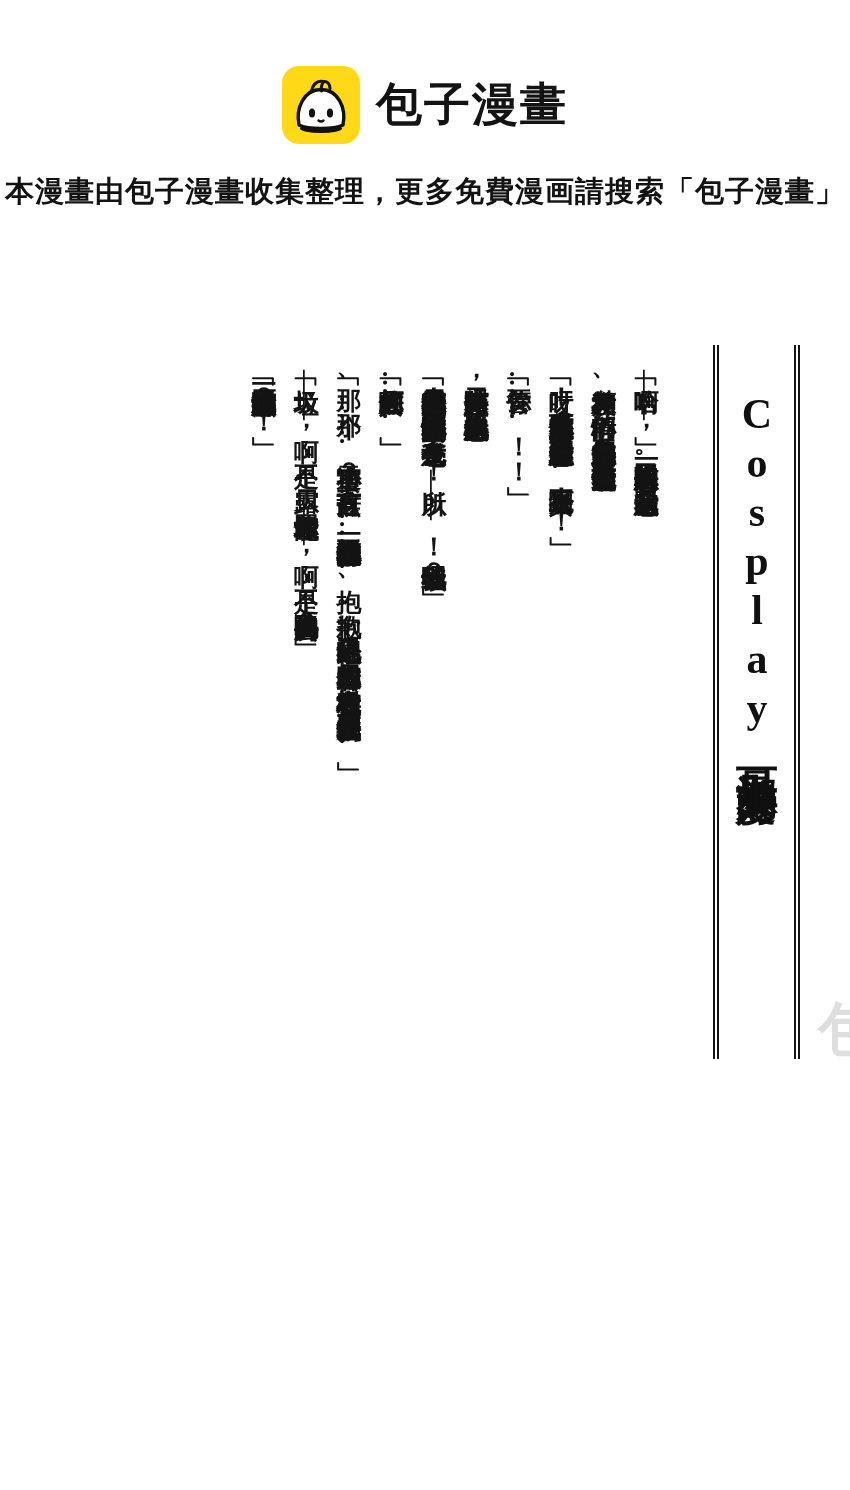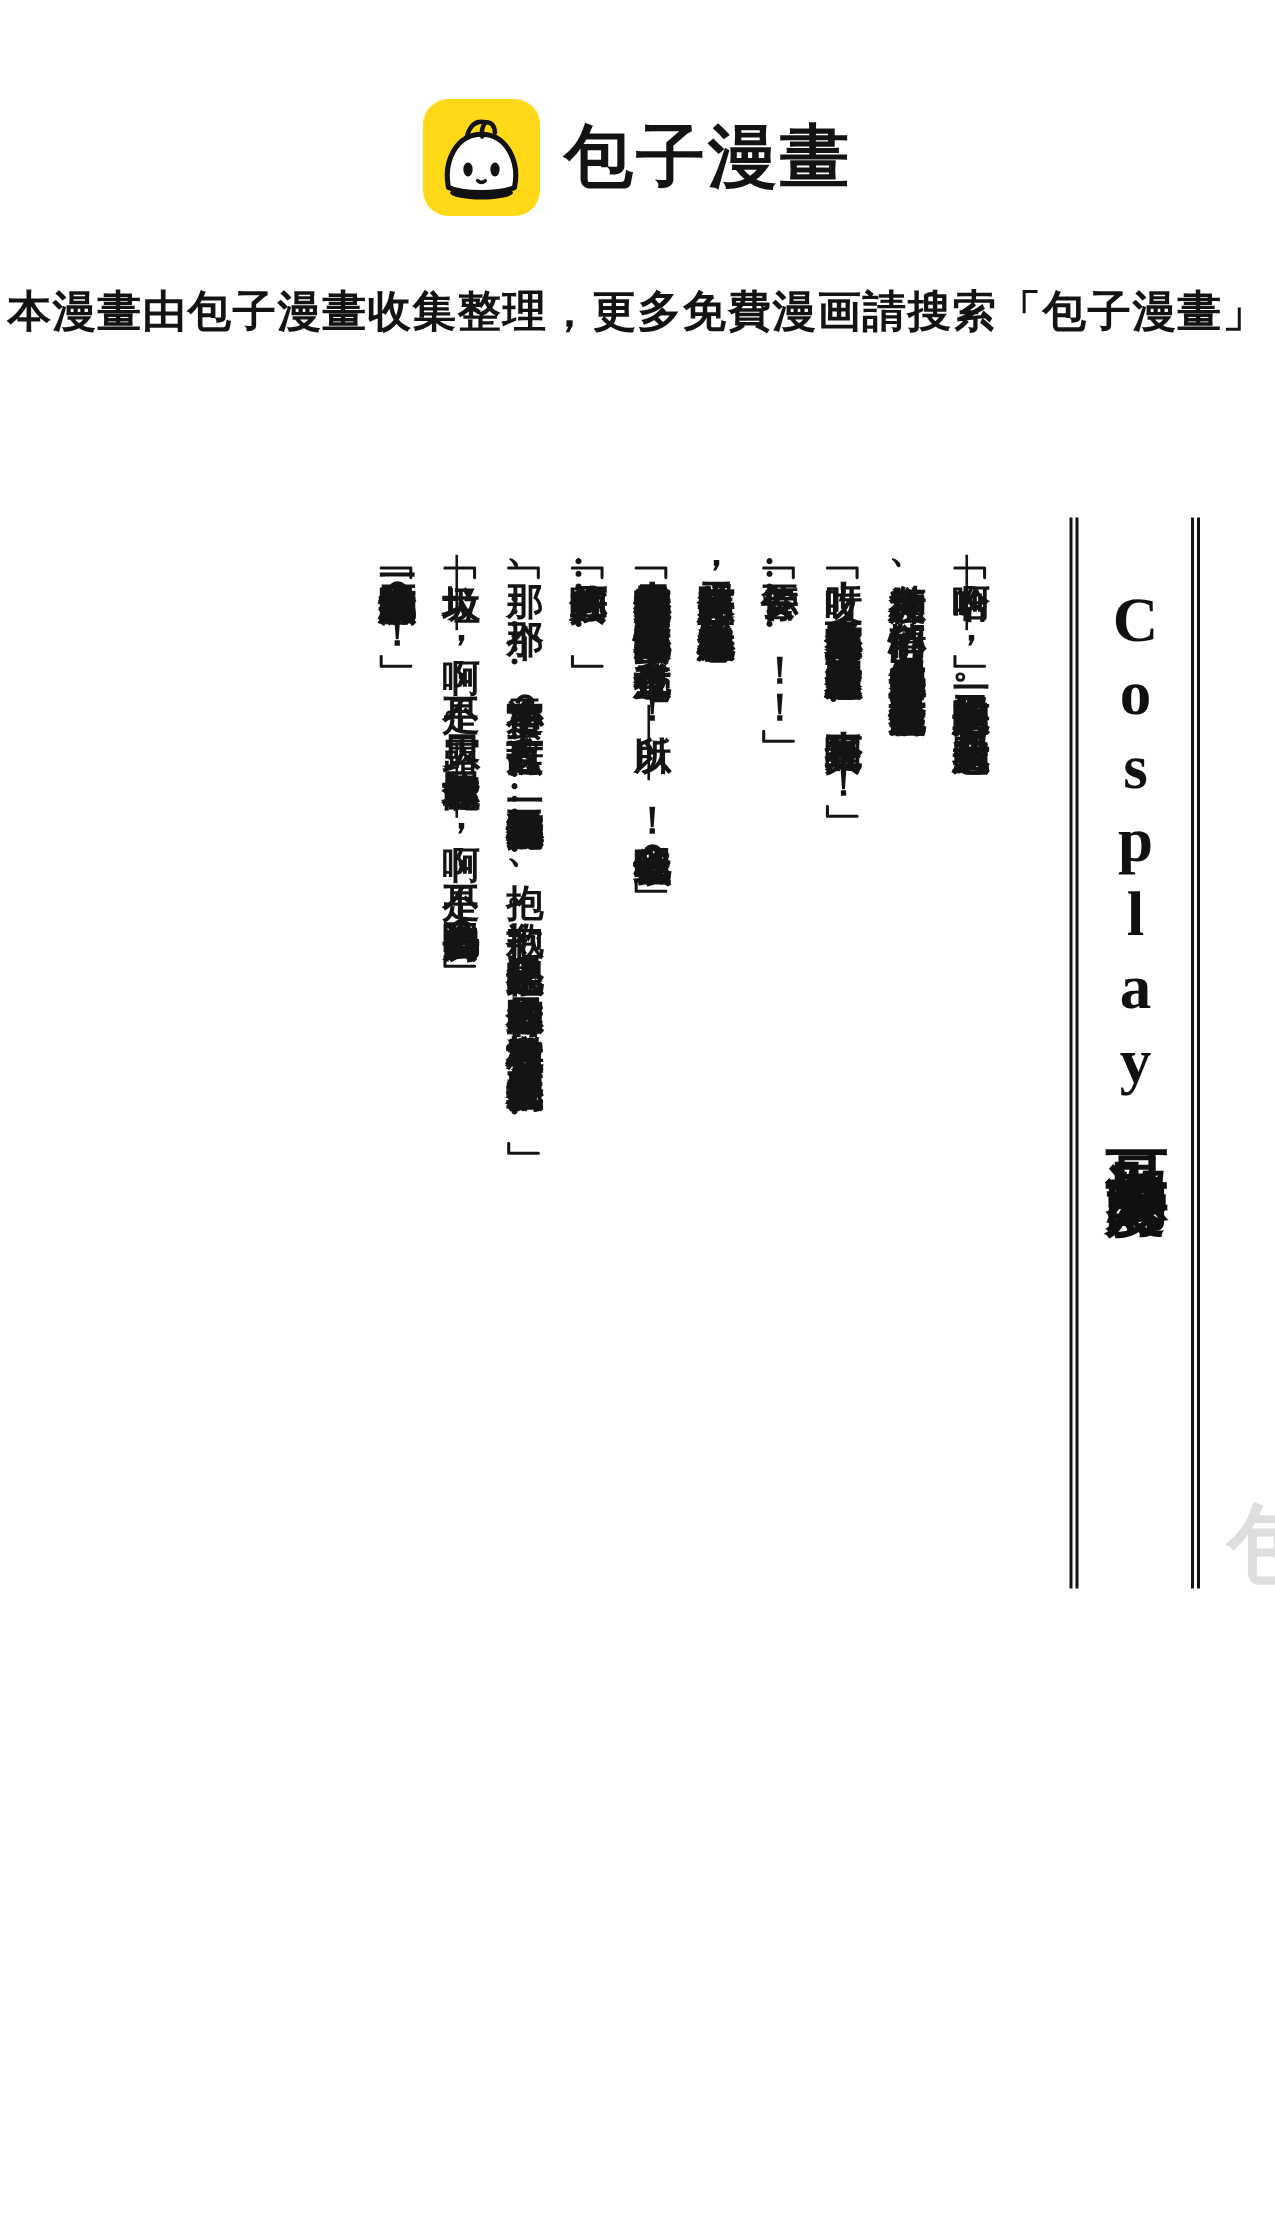--- a/index.html
+++ b/index.html
@@ -12,21 +12,21 @@
   .header{
     position:absolute;top:60px;left:0;right:0;height:90px;
     display:flex;justify-content:center;align-items:center;gap:16px;
   }
   .logo-icon svg{display:block;}
   .brand-name{
     font-family:"Liberation Sans","DejaVu Sans",sans-serif;
     font-weight:bold;font-size:46px;letter-spacing:2px;color:#131313;
   }
   .notice{
-    position:absolute;top:188px;left:0;right:0;text-align:center;
+    position:absolute;top:172px;left:0;right:0;text-align:center;
     font-family:"Liberation Sans","DejaVu Sans",sans-serif;
     font-weight:bold;font-size:29px;color:#131313;letter-spacing:1px;
   }
   
   .reading-area{
     position:absolute;top:345px;right:50px;height:1035px;
     writing-mode:vertical-rl;
   }
   .title-rail{
     height:1035px;box-sizing:border-box;

